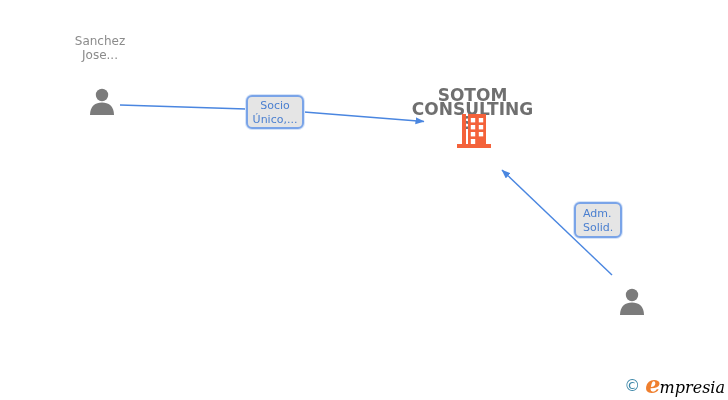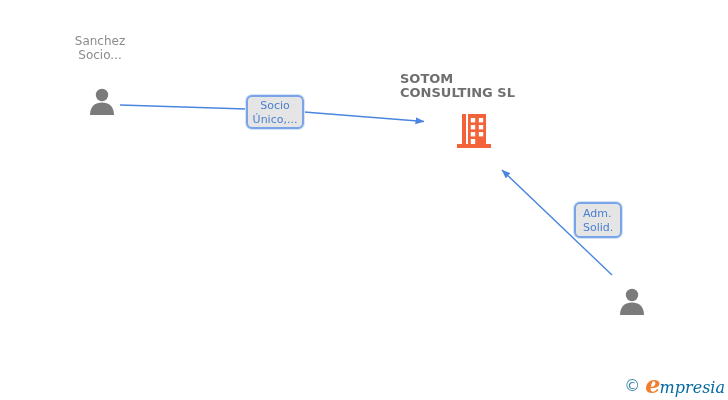--- a/index.html
+++ b/index.html
@@ -22,25 +22,26 @@
     color: #8b8b8b;
     font-size: 12px;
     line-height: 14px;
     text-align: center;
     cursor: pointer;
   }
   .name-top    { left: 40px;  top: 34px;  width: 120px; }
   .name-bottom { left: 571px; top: 323px; width: 121px; }
   .company-name {
     position: absolute;
-    left: 400px; top: 72px; width: 145px;
+    left: 400px; top: 88px; width: 145px;
     color: #6f6f6f;
-    font-size: 13px;
+    font-size: 17px;
     font-weight: bold;
     line-height: 14px;
+    text-align: center;
     cursor: pointer;
   }
   .icon-wrap { position: absolute; cursor: pointer; }
   .person1-icon { left: 87px;  top: 87px; }
   .person2-icon { left: 617px; top: 287px; }
   .building-icon { left: 457px; top: 112px; }
   .edge-label {
     position: absolute;
     background: #e5e5e5;
     border: 2px solid #7aa4e8;
@@ -79,21 +80,21 @@
     margin-right: 5px;
   }
   .logo .brand-e {
     color: #ef7f2e;
     font-family: "DejaVu Serif", serif;
     font-size: 24px;
     font-weight: bold;
     letter-spacing: -1px;
   }
   .logo .brand-rest {
-    color: #0369a1;
+    color: #000000;
     font-family: "DejaVu Serif", serif;
     font-size: 16px;
   }
 </style>
 </head>
 <body>
 
 <div class="canvas">
 
   <svg class="edges" viewBox="0 0 728 400">
@@ -101,21 +102,21 @@
       <marker id="arrowhead" markerWidth="10" markerHeight="8" refX="8.5" refY="3.5" orient="auto" markerUnits="userSpaceOnUse">
         <polygon points="0,0 9,3.5 0,7" fill="#4a86e0"></polygon>
       </marker>
     </defs>
     <polyline points="120,105 246,109 304,112 424,121.5" fill="none" stroke="#4a86e0" stroke-width="1.4" marker-end="url(#arrowhead)"></polyline>
     <line x1="612" y1="275" x2="502" y2="170" stroke="#4a86e0" stroke-width="1.4" marker-end="url(#arrowhead)"></line>
   </svg>
 
   <div class="person-name name-top">
     <div>Sanchez</div>
-    <div>Socio...</div>
+    <div>Jose...</div>
   </div>
   <div class="icon-wrap person1-icon">
     <svg width="30" height="30" viewBox="0 0 30 30">
       <circle cx="15" cy="8" r="6.2" fill="#7b7b7b"></circle>
       <path d="M3,28 C3,18.8 8.6,15.4 15,15.4 C21.4,15.4 27,18.8 27,28 Z" fill="#7b7b7b"></path>
     </svg>
   </div>
 
   <div class="company-name">
     <div>SOTOM</div>

